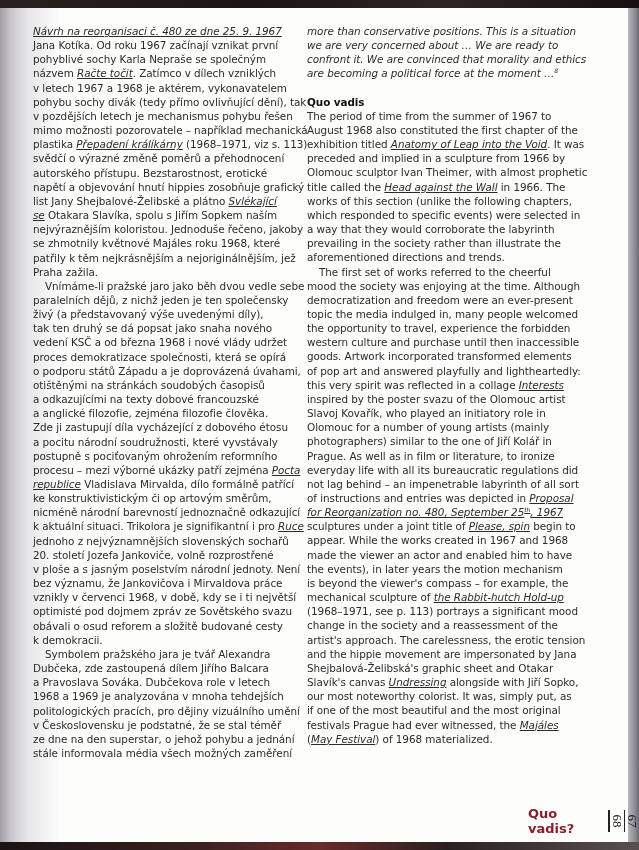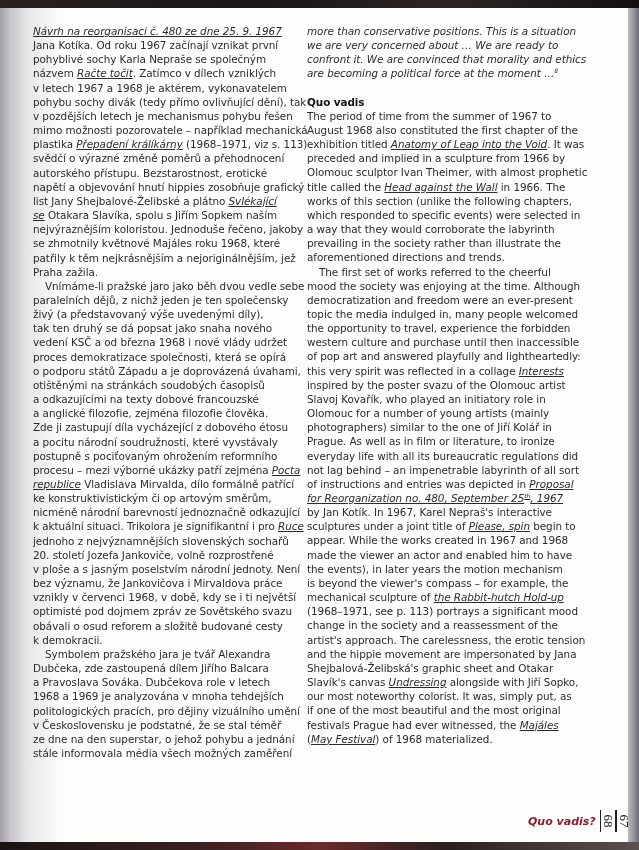--- a/index.html
+++ b/index.html
@@ -43,21 +43,21 @@
   .quote .line { font-style:italic; }
   .spacer { height:14px; }
   .heading { font-weight:bold; color:#111; }
   sup { font-size:6px; line-height:0; vertical-align:super; }
   .footer {
     position:absolute; left:528px; top:806px; height:30px;
     display:flex; align-items:center; gap:4px;
   }
   .footer-label {
     font-family:"DejaVu Sans", sans-serif;
-    font-weight:bold; font-size:11px; color:#8a1e2a;font-style:italic;
+    font-weight:bold; font-size:13px; color:#8a1e2a;
   }
   .pn-wrap { display:flex; align-items:center; }
   .bar { width:1.5px; height:22px; background:#222; }
   .pn {
     font-family:"Liberation Serif", serif; font-size:13px; color:#222;
     transform:rotate(90deg); display:inline-block; width:14px; text-align:center;
     line-height:14px;
   }
 </style>
 </head>
@@ -153,32 +153,32 @@
         <span class="line"><span>prevailing in the society rather than illustrate the</span></span>
         <span class="line"><span>aforementioned directions and trends.</span></span>
       </div>
       <div>
         <span class="line indent"><span>The first set of works referred to the cheerful</span></span>
         <span class="line"><span>mood the society was enjoying at the time. Although</span></span>
         <span class="line"><span>democratization and freedom were an ever-present</span></span>
         <span class="line"><span>topic the media indulged in, many people welcomed</span></span>
         <span class="line"><span>the opportunity to travel, experience the forbidden</span></span>
         <span class="line"><span>western culture and purchase until then inaccessible</span></span>
+        <span class="line"><span>goods. Artwork incorporated transformed elements</span></span>
         <span class="line"><span>of pop art and answered playfully and lightheartedly:</span></span>
         <span class="line"><span>this very spirit was reflected in a collage </span><span class="it">Interests</span></span>
         <span class="line"><span>inspired by the poster svazu of the Olomouc artist</span></span>
         <span class="line"><span>Slavoj Kovařík, who played an initiatory role in</span></span>
         <span class="line"><span>Olomouc for a number of young artists (mainly</span></span>
         <span class="line"><span>photographers) similar to the one of Jiří Kolář in</span></span>
         <span class="line"><span>Prague. As well as in film or literature, to ironize</span></span>
         <span class="line"><span>everyday life with all its bureaucratic regulations did</span></span>
         <span class="line"><span>not lag behind – an impenetrable labyrinth of all sort</span></span>
         <span class="line"><span>of instructions and entries was depicted in </span><span class="it">Proposal</span></span>
         <span class="line"><span class="it">for Reorganization no. 480, September 25</span><sup class="it">th</sup><span class="it">, 1967</span></span>
-        <span class="line"><span>by Jan Kotík. In 1967, Karel Nepraš's interactive</span></span>
         <span class="line"><span>sculptures under a joint title of </span><span class="it">Please, spin</span><span> begin to</span></span>
         <span class="line"><span>appear. While the works created in 1967 and 1968</span></span>
         <span class="line"><span>made the viewer an actor and enabled him to have</span></span>
         <span class="line"><span>the events), in later years the motion mechanism</span></span>
         <span class="line"><span>is beyond the viewer's compass – for example, the</span></span>
         <span class="line"><span>mechanical sculpture of </span><span class="it">the Rabbit-hutch Hold-up</span></span>
         <span class="line"><span>(1968–1971, see p. 113) portrays a significant mood</span></span>
         <span class="line"><span>change in the society and a reassessment of the</span></span>
         <span class="line"><span>artist's approach. The carelessness, the erotic tension</span></span>
         <span class="line"><span>and the hippie movement are impersonated by Jana</span></span>

